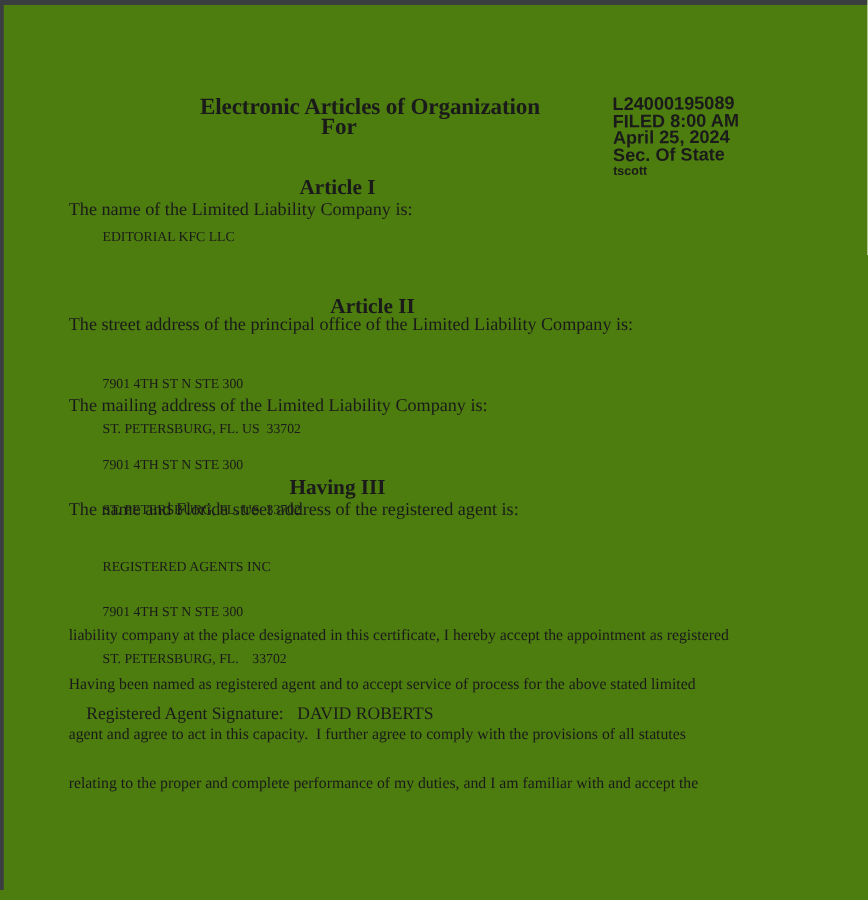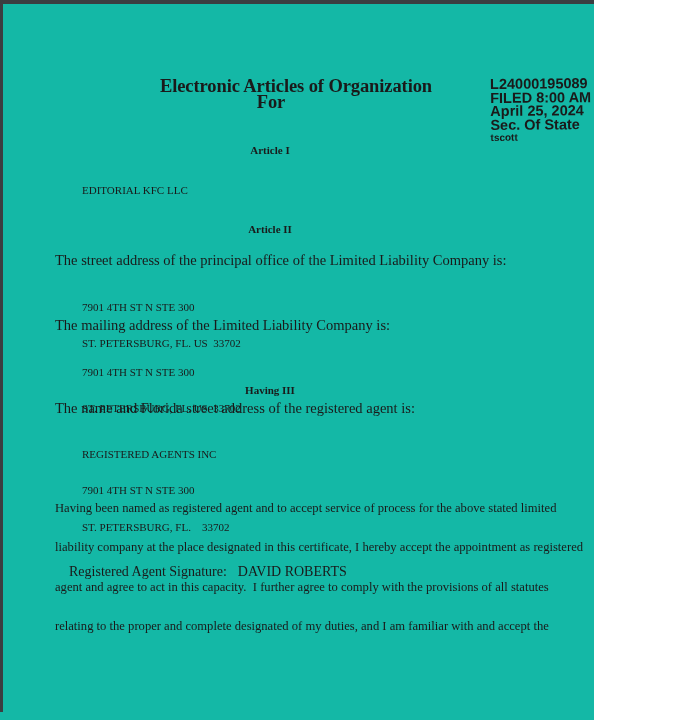--- a/index.html
+++ b/index.html
@@ -2,23 +2,23 @@
 <html><head>
 <meta charset="utf-8">
 <style>
   html, body {
     margin: 0;
     padding: 0;
     background: #ffffff;
   }
   .page {
     position: relative;
-    width: 594px;
+    width: 694px;
     height: 720px;
-    background: #14b8a6;
+    background: #4d7c0f;
     overflow: hidden;
     font-family: "Liberation Serif", serif;
     color: #1a1a1a;
   }
   .scan-edge-top {
     position: absolute;
     top: 0; left: 0;
     width: 694px; height: 4px;
     background: #3b3e41;
   }
@@ -48,25 +48,25 @@
     transform: rotate(-0.5deg);
     transform-origin: left top;
     white-space: nowrap;
   }
   .stamp-clerk { font-size: 10px; line-height: 11px; }
   .article-heading {
     position: absolute;
     left: 0; width: 540px;
     text-align: center;
     font-weight: bold;
-    font-size: 11px;
+    font-size: 17px;
     line-height: 18px;
   }
   .heading-a1 { top: 141px; }
-  .heading-a2 { top: 220px; }
+  .heading-a2 { top: 236px; padding-left: 28px; }
   .heading-a3 { top: 381px; }
   .intro {
     position: absolute;
     left: 55px;
     font-size: 14.5px;
     line-height: 16px;
     white-space: nowrap;
   }
   .intro-a1 { top: 160px; }
   .intro-street { top: 252px; }
@@ -113,20 +113,21 @@
 
   <div class="stamp">
     <div>L24000195089</div>
     <div>FILED 8:00 AM</div>
     <div>April 25, 2024</div>
     <div>Sec. Of State</div>
     <div class="stamp-clerk">tscott</div>
   </div>
 
   <div class="article-heading heading-a1">Article I</div>
+  <div class="intro intro-a1">The name of the Limited Liability Company is:</div>
   <div class="value-block value-company">EDITORIAL KFC LLC</div>
 
   <div class="article-heading heading-a2">Article II</div>
   <div class="intro intro-street">The street address of the principal office of the Limited Liability Company is:</div>
   <div class="value-block value-street">
     <div>7901 4TH ST N STE 300</div>
     <div>ST. PETERSBURG, FL. US  33702</div>
   </div>
   <div class="intro intro-mailing">The mailing address of the Limited Liability Company is:</div>
   <div class="value-block value-mailing">
@@ -136,22 +137,22 @@
 
   <div class="article-heading heading-a3">Having III</div>
   <div class="intro intro-agent">The name and Florida street address of the registered agent is:</div>
   <div class="value-block value-agent">
     <div>REGISTERED AGENTS INC</div>
     <div>7901 4TH ST N STE 300</div>
     <div>ST. PETERSBURG, FL.    33702</div>
   </div>
 
   <div class="acceptance">
+    <div>liability company at the place designated in this certificate, I hereby accept the appointment as registered</div>
     <div>Having been named as registered agent and to accept service of process for the above stated limited</div>
-    <div>liability company at the place designated in this certificate, I hereby accept the appointment as registered</div>
     <div>agent and agree to act in this capacity.  I further agree to comply with the provisions of all statutes</div>
-    <div>relating to the proper and complete designated of my duties, and I am familiar with and accept the</div>
+    <div>relating to the proper and complete performance of my duties, and I am familiar with and accept the</div>
   </div>
 
   <div class="signature">
     <span>Registered Agent Signature:</span><span class="signature-value">DAVID ROBERTS</span>
   </div>
 </div>
 
 </body></html>

